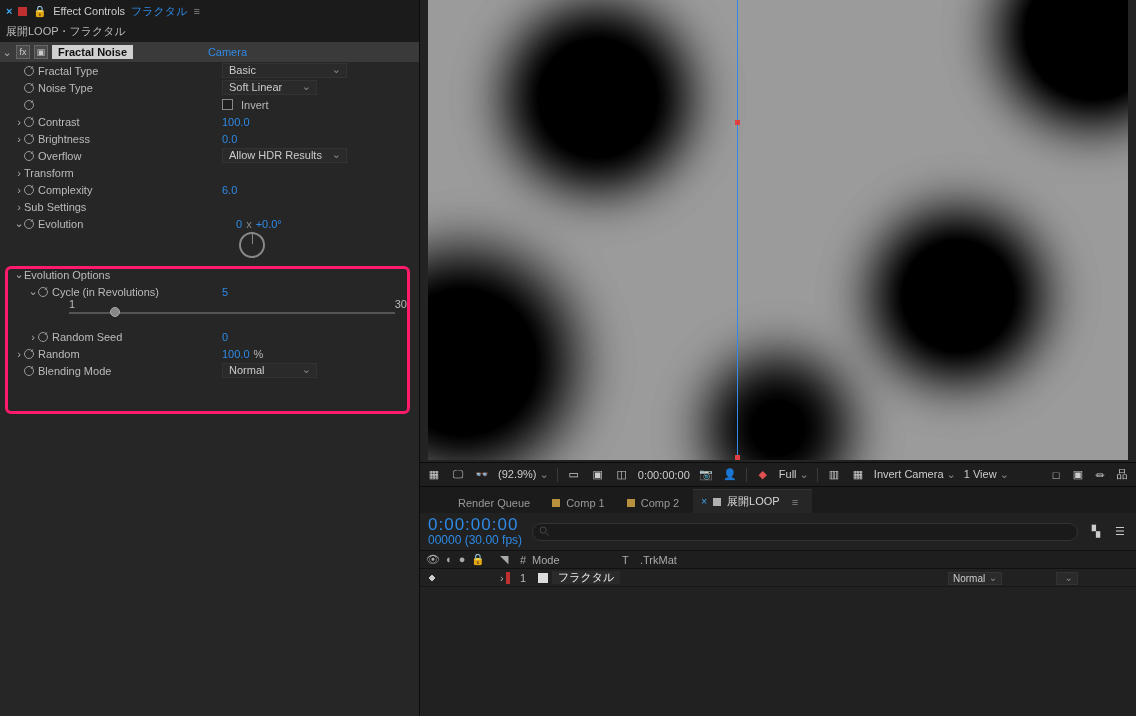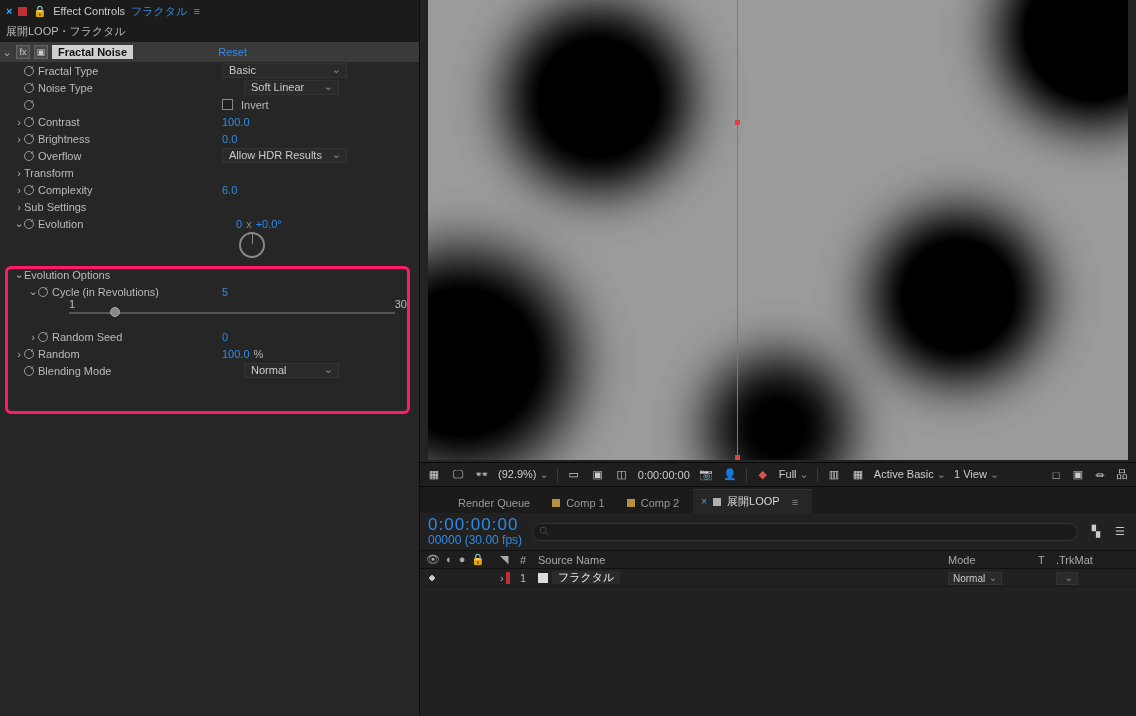--- a/index.html
+++ b/index.html
@@ -26,21 +26,21 @@
 .param-list { padding-left:14px; }
 .row { height:17px; display:flex; align-items:center; }
 .row .ind { display:inline-block; }
 .stop { width:10px; height:10px; border:1px solid #999; border-radius:50%; margin-right:4px; flex:0 0 10px; position:relative; }
 .stop::after { content:""; position:absolute; width:3px; height:1px; background:#999; right:0; top:-1px; transform:rotate(-45deg); transform-origin:right; }
 .lbl { color:#bbb; }
 .valcol { position:absolute; left:222px; display:flex; align-items:center; gap:4px; }
 .valblue { color:#2e8ae6; cursor:ew-resize; }
 .sel { background:#2a2a2a; border:1px solid #333; color:#ccc; padding:0 18px 0 6px; height:15px; position:relative; min-width:125px; display:inline-block; line-height:13px; }
 .sel::after { content:"⌄"; position:absolute; right:5px; top:-1px; color:#888; }
-.selnar { min-width:95px;margin-left:22px;}
+.selnar { min-width:95px;}
 .chk { width:11px; height:11px; border:1px solid #888; display:inline-block; margin-right:4px; position:relative; background:#1e1e1e;}
 .chk.on::after { content:"✓"; position:absolute; left:0; top:-3px; font-size:11px; color:#ddd; }
 .deg::after{content:"°";}
 
 .dial { width:26px; height:26px; border:2px solid #888; border-radius:50%; position:absolute; left:225px; top:0; }
 .dial::after { content:""; position:absolute; width:1px; height:10px; background:#888; left:11px; top:0;}
 
 .hl-box { position:absolute; left:5px; top:266px; width:405px; height:148px; border:3px solid #ff1b6b; border-radius:6px; z-index:5; pointer-events:none; }
 
 .slider-row { height:28px; position:relative; }
@@ -125,21 +125,21 @@
     <span class="pan-menu">≡</span>
   </div>
 
   <div class="fx-crumb">展開LOOP・フラクタル</div>
 
   <div class="fx-header">
     <span class="twirl">⌄</span>
     <span class="fxbtn">fx</span>
     <span class="fxbtn">▣</span>
     <span class="name">Fractal Noise</span>
-    <span class="reset">Reset</span>
+    <span class="reset">Camera</span>
   </div>
 
   <div class="param-list">
 
     <div class="row">
       <span class="ind" style="width:10px"></span>
         <span class="stop"></span>
       <span class="lbl">Fractal Type</span>
       <span class="valcol">
           <span class="sel">Basic</span>
@@ -308,21 +308,21 @@
   <span class="ico">👤</span>
   <span class="sep"></span>
   <span class="ico" style="color:#e05050">◆</span>
   <span class="drop">
       <span class="dc">Full</span>
     </span>
   <span class="sep"></span>
   <span class="ico">▥</span>
   <span class="ico">▦</span>
   <span class="drop">
-      <span class="dc">Active Basic</span>
+      <span class="dc">Invert Camera</span>
     </span>
   <span class="drop">
       <span class="dc">1 View</span>
     </span>
   <span class="grp pushright">
     <span class="ico">□</span>
     <span class="ico">▣</span>
     <span class="ico">⏛</span>
     <span class="ico">品</span>
   </span>
@@ -369,21 +369,20 @@
 
   <div class="colhead">
     <div class="colA">
       <span>👁</span>
       <span>◐</span>
       <span>●</span>
       <span>🔒</span>
     </div>
     <div class="colN"><span>◥</span></div>
     <div class="colNum">#</div>
-    <div class="colSrc">Source Name</div>
     <div class="colMode">Mode</div>
     <div class="colT">T</div>
     <div class="colTrk">.TrkMat</div>
   </div>
 
   <div class="layer-row">
     <div class="colA">
       <span class="eye"></span>
       <span style="width:12px"></span>
       <span style="width:12px"></span>

